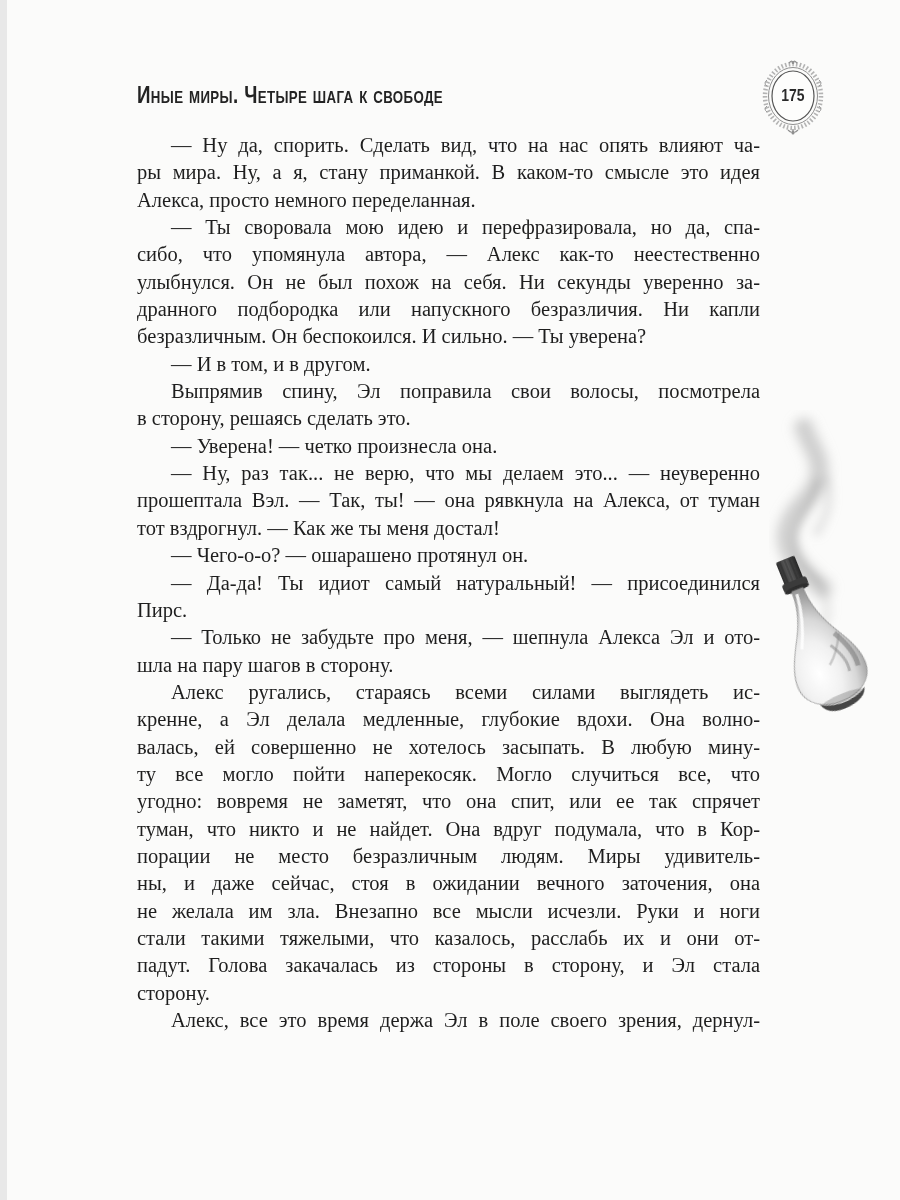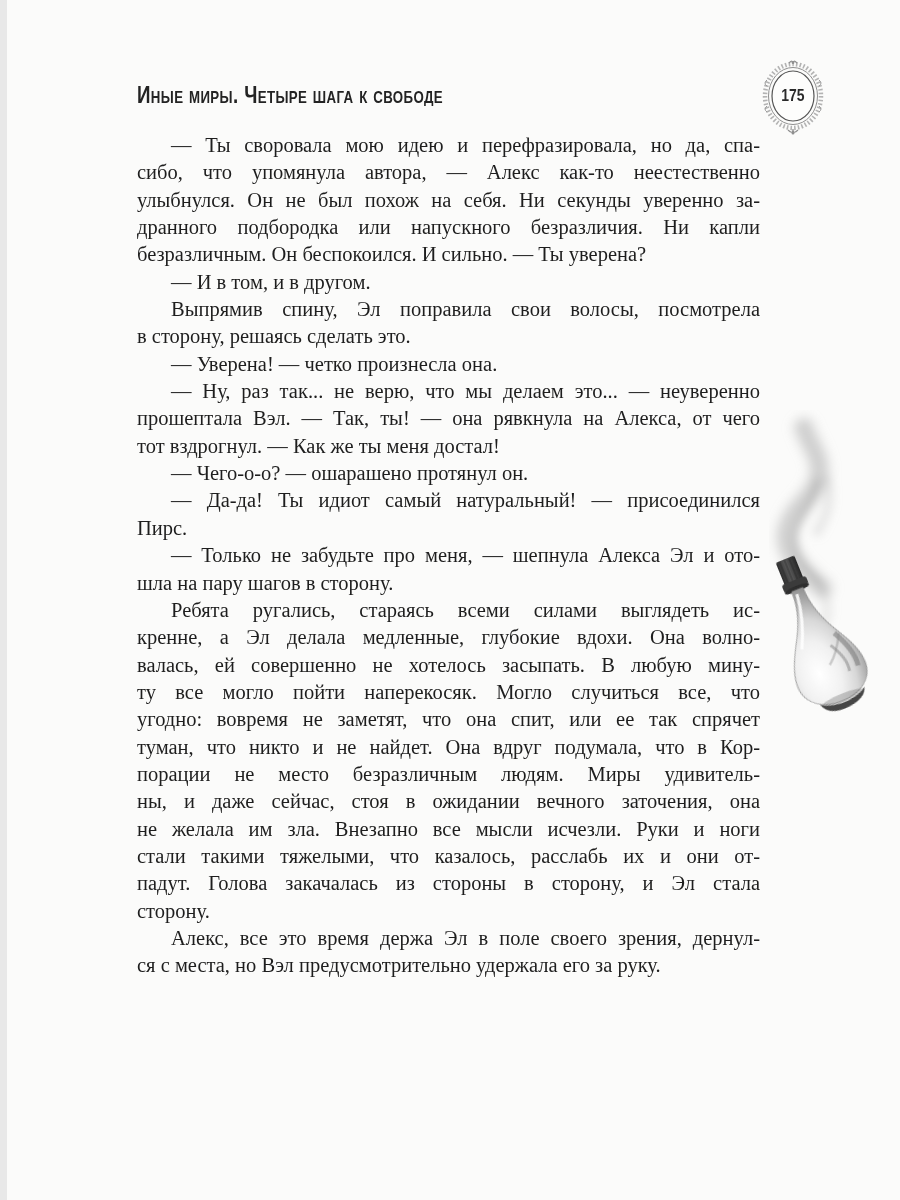--- a/index.html
+++ b/index.html
@@ -77,69 +77,73 @@
         <path d="M29,70 q5,5 5,-1 q0,6 5,1" stroke="#8f8f8f" stroke-width="1.2"></path>
         <circle cx="34" cy="73" r="1.5" fill="#8f8f8f"></circle>
         <path d="M8,20 q-4,3 0,6 M60,20 q4,3 0,6 M8,52 q-4,-3 0,-6 M60,52 q4,-3 0,-6" stroke="#9a9a9a" stroke-width="1"></path>
       </g>
     </svg>
     <span class="pagenum">175</span>
   </div>
 
   <main class="text-block" id="paragraphs">
       <p class="para">
+        <span class="line">— Ну да, спорить. Сделать вид, что на нас опять влияют ча-</span>
+        <span class="line">ры мира. Ну, а я, стану приманкой. В каком-то смысле это идея</span>
+        <span class="line last">Алекса, просто немного переделанная.</span>
+      </p>
+      <p class="para">
         <span class="line">— Ты своровала мою идею и перефразировала, но да, спа-</span>
         <span class="line">сибо, что упомянула автора, — Алекс как-то неестественно</span>
         <span class="line">улыбнулся. Он не был похож на себя. Ни секунды уверенно за-</span>
         <span class="line">дранного подбородка или напускного безразличия. Ни капли</span>
         <span class="line last">безразличным. Он беспокоился. И сильно. — Ты уверена?</span>
       </p>
       <p class="para">
         <span class="line last">— И в том, и в другом.</span>
       </p>
       <p class="para">
         <span class="line">Выпрямив спину, Эл поправила свои волосы, посмотрела</span>
         <span class="line last">в сторону, решаясь сделать это.</span>
       </p>
       <p class="para">
         <span class="line last">— Уверена! — четко произнесла она.</span>
       </p>
       <p class="para">
         <span class="line">— Ну, раз так... не верю, что мы делаем это... — неуверенно</span>
-        <span class="line">прошептала Вэл. — Так, ты! — она рявкнула на Алекса, от чего</span>
+        <span class="line">прошептала Вэл. — Так, ты! — она рявкнула на Алекса, от туман</span>
         <span class="line last">тот вздрогнул. — Как же ты меня достал!</span>
       </p>
       <p class="para">
         <span class="line last">— Чего-о-о? — ошарашено протянул он.</span>
       </p>
       <p class="para">
         <span class="line">— Да-да! Ты идиот самый натуральный! — присоединился</span>
         <span class="line last">Пирс.</span>
       </p>
       <p class="para">
         <span class="line">— Только не забудьте про меня, — шепнула Алекса Эл и ото-</span>
         <span class="line last">шла на пару шагов в сторону.</span>
       </p>
       <p class="para">
-        <span class="line">Ребята ругались, стараясь всеми силами выглядеть ис-</span>
+        <span class="line">Алекс ругались, стараясь всеми силами выглядеть ис-</span>
         <span class="line">кренне, а Эл делала медленные, глубокие вдохи. Она волно-</span>
         <span class="line">валась, ей совершенно не хотелось засыпать. В любую мину-</span>
         <span class="line">ту все могло пойти наперекосяк. Могло случиться все, что</span>
         <span class="line">угодно: вовремя не заметят, что она спит, или ее так спрячет</span>
         <span class="line">туман, что никто и не найдет. Она вдруг подумала, что в Кор-</span>
         <span class="line">порации не место безразличным людям. Миры удивитель-</span>
         <span class="line">ны, и даже сейчас, стоя в ожидании вечного заточения, она</span>
         <span class="line">не желала им зла. Внезапно все мысли исчезли. Руки и ноги</span>
         <span class="line">стали такими тяжелыми, что казалось, расслабь их и они от-</span>
         <span class="line">падут. Голова закачалась из стороны в сторону, и Эл стала</span>
         <span class="line last">сторону.</span>
       </p>
       <p class="para">
         <span class="line">Алекс, все это время держа Эл в поле своего зрения, дернул-</span>
-        <span class="line last">ся с места, но Вэл предусмотрительно удержала его за руку.</span>
       </p>
     </main>
 
   <svg class="illustration" viewBox="0 0 145 305">
     <defs>
       <filter id="smokeBlur" x="-40%" y="-40%" width="180%" height="180%">
         <feGaussianBlur stdDeviation="4"></feGaussianBlur>
       </filter>
       <filter id="soft" x="-20%" y="-20%" width="140%" height="140%">
         <feGaussianBlur stdDeviation="0.6"></feGaussianBlur>

